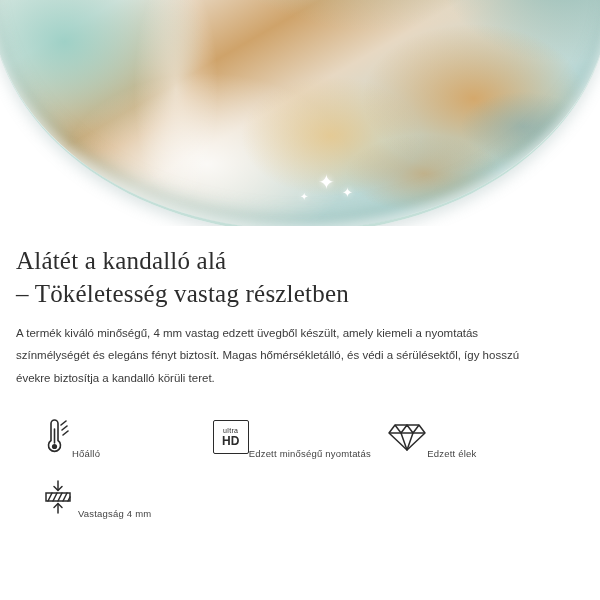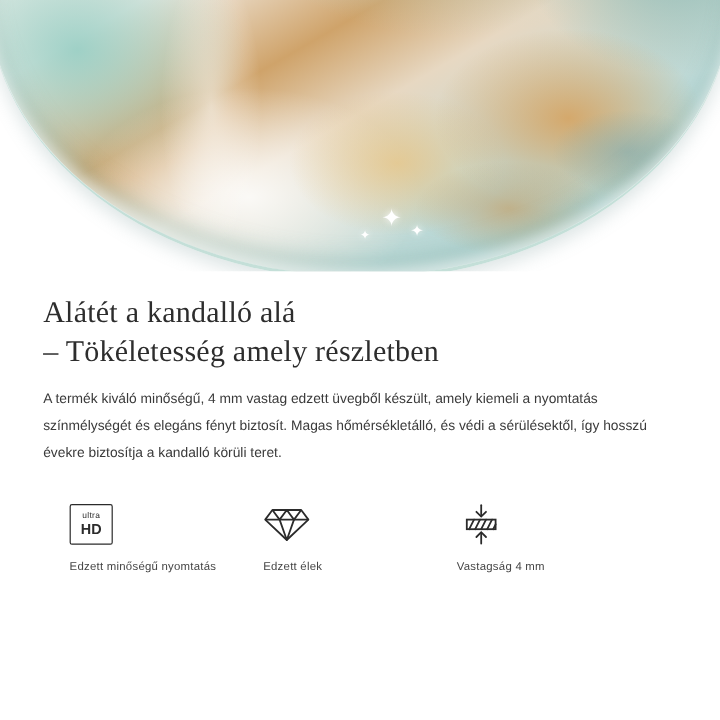--- a/index.html
+++ b/index.html
@@ -75,21 +75,21 @@
     line-height: 1;
     text-shadow: 0 0 6px rgba(255,255,255,0.9);
     user-select: none;
   }
   .sparkle.s1 { left: 318px; top: 172px; font-size: 20px; }
   .sparkle.s2 { left: 342px; top: 186px; font-size: 13px; }
   .sparkle.s3 { left: 300px; top: 192px; font-size: 10px; }
 
   
   .content {
-    padding: 0 36px;
+    padding: 0 16px;
   }
   .headline {
     font-family: "Liberation Serif", serif;
     font-size: 25px;
     line-height: 1.33;
     color: #2d2d2d;
     font-weight: 400;
     margin: 18px 0 0 0;
     letter-spacing: 0.2px;
   }
@@ -106,22 +106,22 @@
   
   .features {
     margin-top: 26px;
     display: grid;
     grid-template-columns: repeat(3, 1fr);
     row-gap: 16px;
     padding: 0 22px;
   }
   .feature {
     display: flex;
-    flex-direction: column;
-    align-items: flex-start;
+    flex-direction: row;
+    align-items: flex-end;
     justify-content: flex-start;
   }
   .feature-icon {
     height: 44px;
     display: flex;
     align-items: center;
     justify-content: center;
     color: #2b2b2b;
   }
   .feature-label {
@@ -164,27 +164,40 @@
     <div class="hero-rim"></div>
     <span class="sparkle s1">✦</span>
     <span class="sparkle s2">✦</span>
     <span class="sparkle s3">✦</span>
   </div>
 
   <div class="content">
 
     <h1 class="headline">
       <span>Alátét a kandalló alá</span>
-      <span class="l2">– Tökéletesség amely részletben</span>
+      <span class="l2">– Tökéletesség vastag részletben</span>
     </h1>
 
     <p class="body-text">A termék kiváló minőségű, 4 mm vastag edzett üvegből készült, amely kiemeli a nyomtatás színmélységét és elegáns fényt biztosít. Magas hőmérsékletálló, és védi a sérülésektől, így hosszú évekre biztosítja a kandalló körüli teret.</p>
 
     <div class="features">
 
+      <div class="feature">
+        <div class="feature-icon">
+          <svg width="34" height="40" viewBox="0 0 34 40" fill="none" stroke="#2b2b2b" stroke-width="1.6" stroke-linecap="round">
+            <path d="M13 6.5a3.5 3.5 0 0 1 7 0v17a6 6 0 1 1-7 0z"></path>
+            <line x1="16.5" y1="12" x2="16.5" y2="26"></line>
+            <circle cx="16.5" cy="29.5" r="2.6" fill="#2b2b2b" stroke="none"></circle>
+            <line x1="23" y1="8" x2="28" y2="4"></line>
+            <line x1="24" y1="13" x2="29" y2="9"></line>
+            <line x1="25" y1="18" x2="30" y2="14"></line>
+          </svg>
+        </div>
+        <div class="feature-label">Hőálló</div>
+      </div>
 
       <div class="feature">
         <div class="feature-icon">
           <div class="hd-box">
             <span class="u">ultra</span>
             <span class="h">HD</span>
           </div>
         </div>
         <div class="feature-label">Edzett minőségű nyomtatás</div>
       </div>

